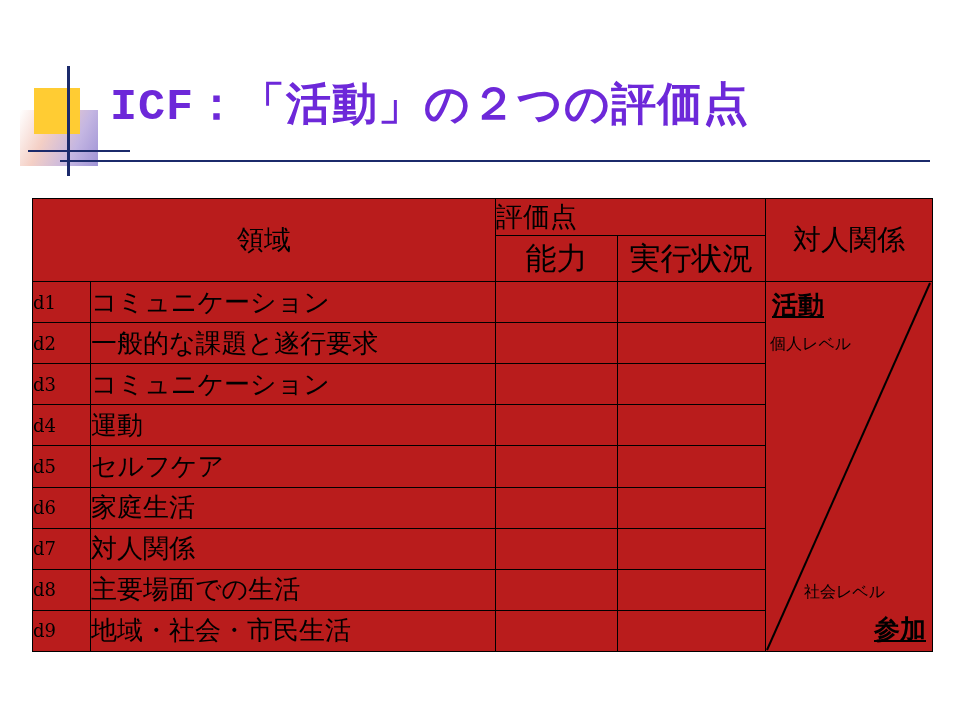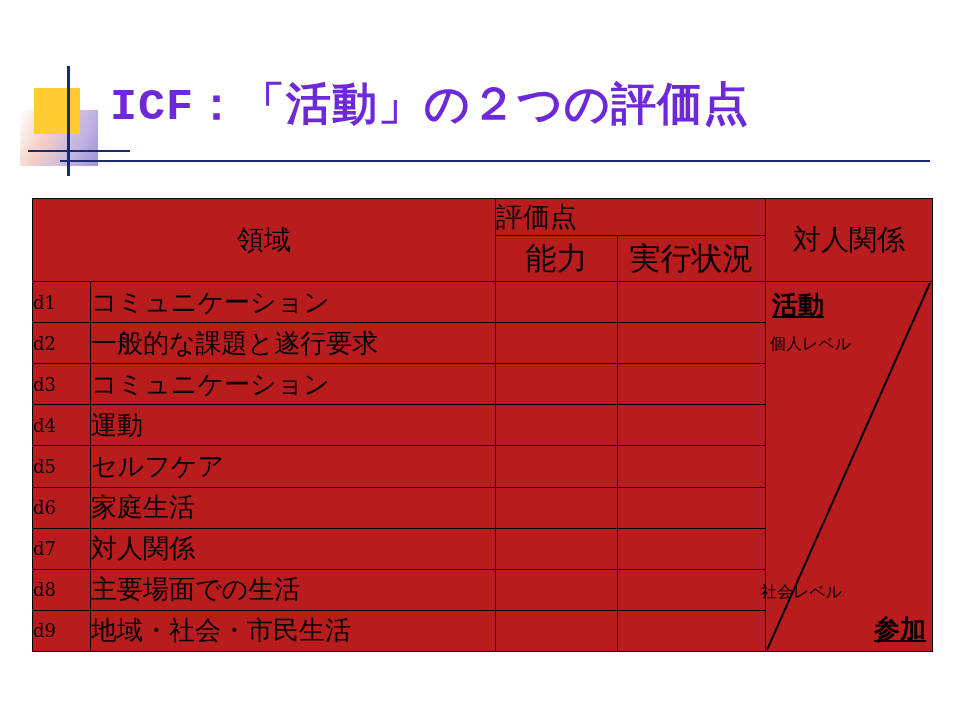--- a/index.html
+++ b/index.html
@@ -158,21 +158,21 @@
   }
   .elem-small {
     font-family: Liberation Serif, serif;
     font-size: 16px;
     text-align: left;
     padding-left: 4px;
   }
   .elem-small-right {
     font-family: "DejaVu Sans", sans-serif;
     font-size: 16px;
-    text-align: left;
+    text-align: center;
     padding-right: 4px;
   }
   .elem-bottom-label {
     font-family: "DejaVu Sans", sans-serif;
     font-weight: bold;
     font-size: 26px;
     text-align: right;
     padding-right: 6px;
   }
 

